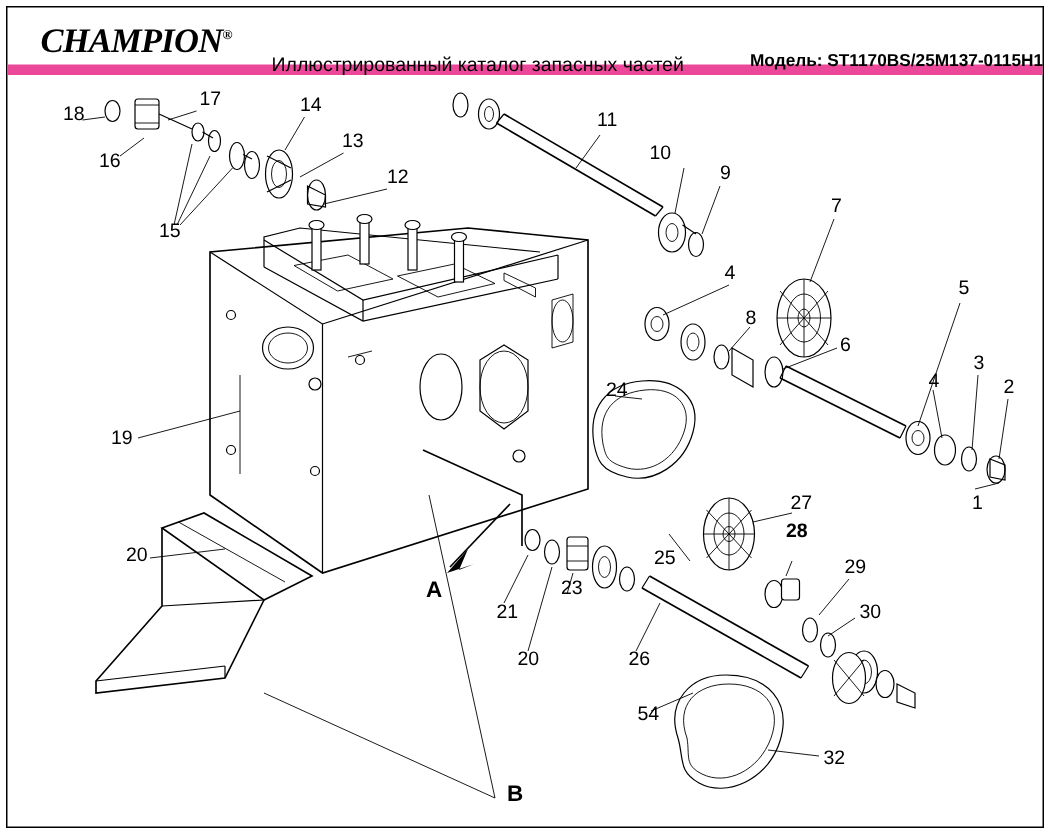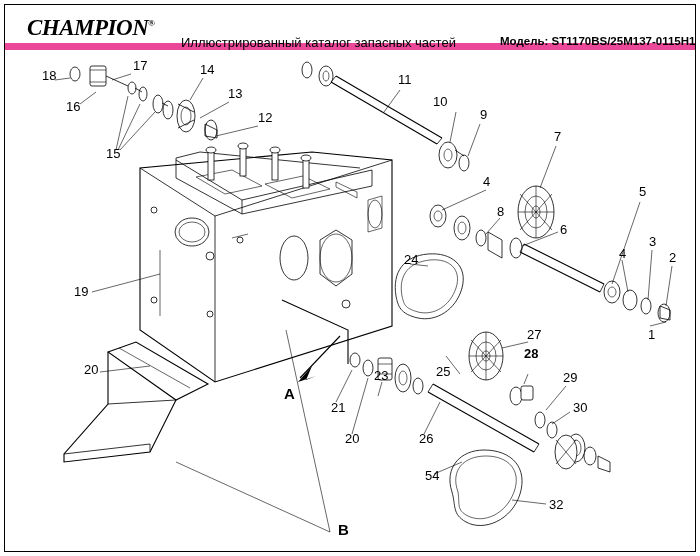--- a/index.html
+++ b/index.html
@@ -345,21 +345,21 @@
   <div class="callout" style="left:648px; top:327px;">1</div>
   <div class="callout" style="left:404px; top:252px;">24</div>
   <div class="callout" style="left:74px; top:284px;">19</div>
   <div class="callout" style="left:84px; top:362px;">20</div>
   <div class="callout" style="left:527px; top:327px;">27</div>
   <div class="callout" style="left:436px; top:344px;margin-top:20px;">25</div>
   <div class="callout" style="left:524px; top:346px;font-weight:bold;">28</div>
   <div class="callout" style="left:563px; top:370px;">29</div>
   <div class="callout" style="left:573px; top:400px;">30</div>
   <div class="callout" style="left:331px; top:400px;">21</div>
-  <div class="callout" style="left:374px; top:368px;text-align:right;">23</div>
+  <div class="callout" style="left:374px; top:384px;text-align:right;">23</div>
   <div class="callout" style="left:345px; top:431px;">20</div>
   <div class="callout" style="left:419px; top:431px;">26</div>
   <div class="callout" style="left:425px; top:468px;">54</div>
   <div class="callout" style="left:549px; top:497px;">32</div>
   <div class="callout big" style="left:284px; top:385px;">A</div>
   <div class="callout big" style="left:338px; top:521px;">B</div>
 
 </div>
 
 </body></html>

